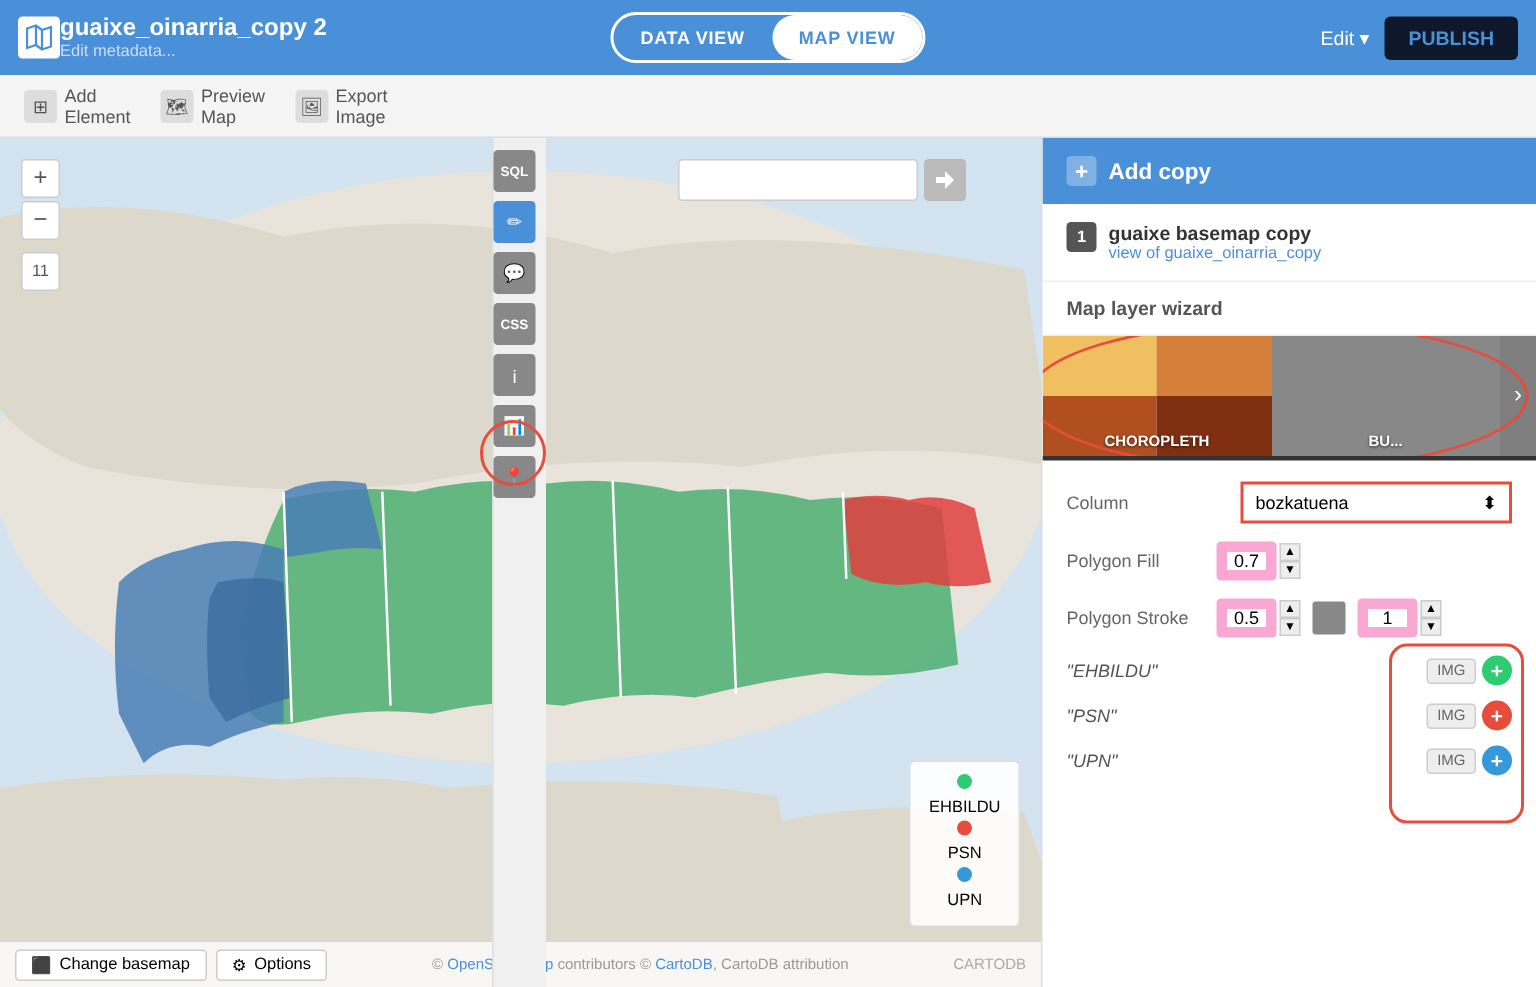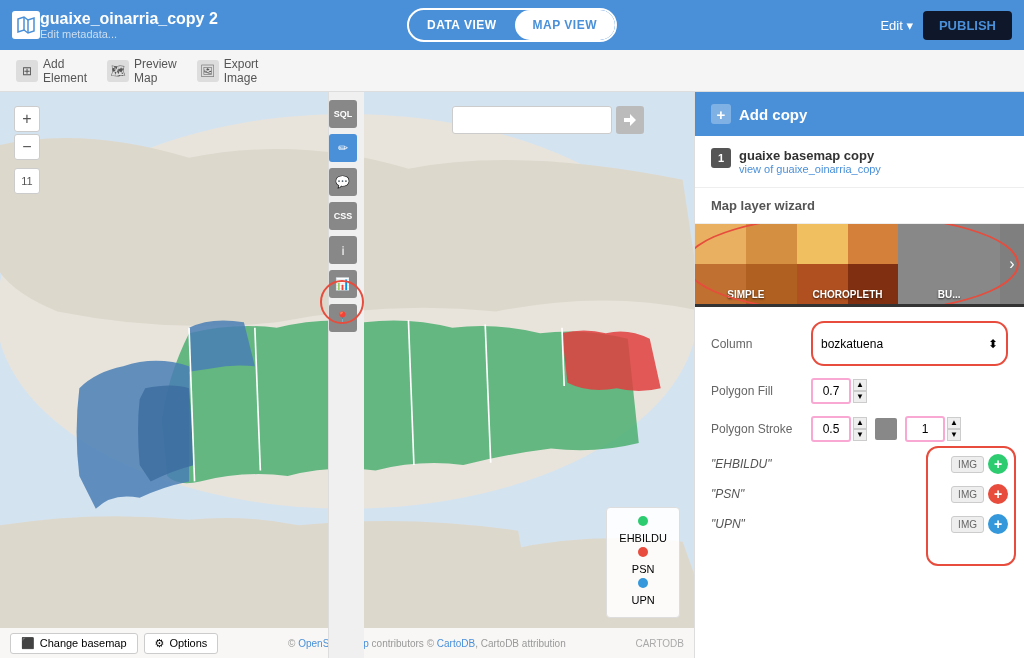--- a/index.html
+++ b/index.html
@@ -106,23 +106,23 @@
     
     .side-nav { position: absolute; right: 330px; top: 0; bottom: 0; width: 36px; background: #f0f0f0; border-left: 1px solid #ddd; display: flex; flex-direction: column; padding-top: 8px; gap: 4px; }
     .side-nav-item { width: 28px; height: 28px; background: #888; border-radius: 3px; display: flex; align-items: center; justify-content: center; cursor: pointer; color: #fff; font-size: 12px; margin-bottom: 2px; }
     .side-nav-item.active-nav { background: #4a90d9; }
 
     
     .form-area { padding: 14px 16px; }
     .form-row { display: flex; align-items: center; margin-bottom: 12px; }
     .form-label { width: 100px; color: #666; font-size: 12px; flex-shrink: 0; }
     .form-control { flex: 1; display: flex; align-items: center; gap: 4px; }
-    .select-box-inner { border: 2px solid #e74c3c; border-radius: 13px; flex: 1; height: 45px; padding: 0 8px; display: flex; align-items: center; justify-content: space-between; cursor: pointer; }
+    .select-box-inner { border: 2px solid #e74c3c; border-radius: 0; flex: 1; height: 28px; padding: 0 8px; display: flex; align-items: center; justify-content: space-between; cursor: pointer; margin-left: 16px; }
     .stepper { display: flex; align-items: center; gap: 2px; }
-    .stepper input { width: 40px; height: 26px; border: 2px solid #f9a8d4; border-radius: 3px; text-align: center; font-size: 12px; }
+    .stepper input { width: 40px; height: 26px; border: 7px solid #f9a8d4; border-radius: 3px; text-align: center; font-size: 12px; }
     .stepper-btns { display: flex; flex-direction: column; }
     .stepper-btn { width: 14px; height: 12px; background: #eee; border: 1px solid #ccc; display: flex; align-items: center; justify-content: center; cursor: pointer; font-size: 8px; line-height: 1; }
     .color-swatch { width: 22px; height: 22px; border-radius: 2px; cursor: pointer; }
     .img-btn { background: #eee; border: 1px solid #ccc; border-radius: 3px; padding: 2px 6px; font-size: 10px; cursor: pointer; color: #666; }
     .category-row { display: flex; align-items: center; margin-bottom: 10px; }
     .category-label { flex: 1; color: #555; font-size: 12px; font-style: italic; }
     .category-controls { display: flex; align-items: center; gap: 4px; }
     .add-btn { width: 20px; height: 20px; border-radius: 50%; border: none; display: flex; align-items: center; justify-content: center; cursor: pointer; font-size: 14px; font-weight: bold; color: #fff; line-height: 1; }
   </style>
 </head>
@@ -270,29 +270,20 @@
       <div>
         <div class="layer-name">guaixe basemap copy</div>
         <div class="layer-sub">view of guaixe_oinarria_copy</div>
       </div>
     </div>
 
     <div class="wizard-label">Map layer wizard</div>
 
     <div class="wizard-tiles" style="position:relative;">
 
-      <div class="wizard-tile">
-        <div class="tile-grid">
-          <div class="tile-grid-cell ts1"></div>
-          <div class="tile-grid-cell ts2"></div>
-          <div class="tile-grid-cell ts3"></div>
-          <div class="tile-grid-cell ts4"></div>
-        </div>
-        <div class="wizard-tile-label">SIMPLE</div>
-      </div>
 
       <div class="wizard-tile">
         <div class="tile-grid">
           <div class="tile-grid-cell" style="background:#f0c060;"></div>
           <div class="tile-grid-cell" style="background:#d4803a;"></div>
           <div class="tile-grid-cell" style="background:#b05020;"></div>
           <div class="tile-grid-cell" style="background:#803010;"></div>
         </div>
         <div class="wizard-tile-label">CHOROPLETH</div>
       </div>

